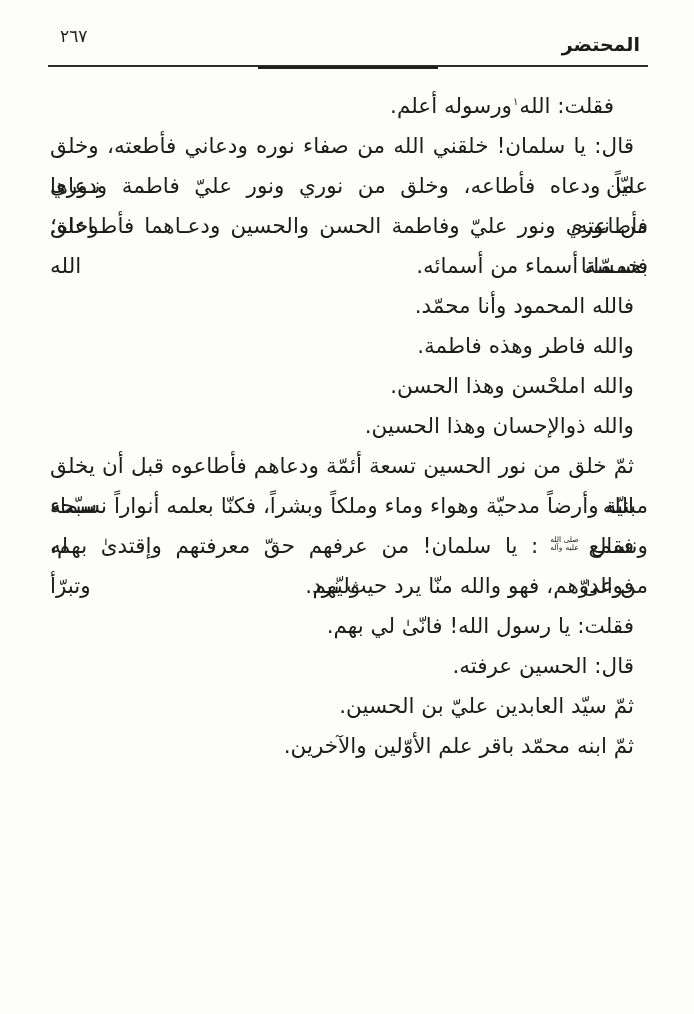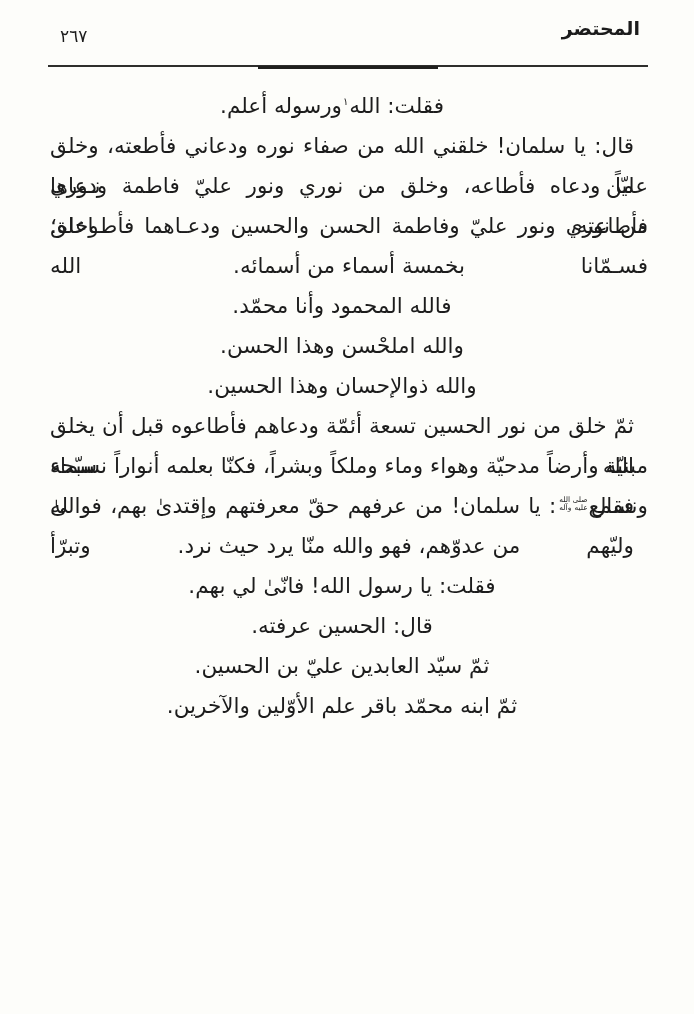--- a/index.html
+++ b/index.html
@@ -4,58 +4,58 @@
 <style>
   html,body{margin:0;padding:0;background:#e8e8e4;}
   .page{
     width:694px;height:1014px;position:relative;margin:0 auto;
     background:#fdfdfa;color:#1c1c1c;
     font-family:"DejaVu Sans",sans-serif;
     direction:rtl;overflow:hidden;
   }
   .running-head{position:absolute;top:0;left:0;right:0;height:70px;}
   .book-title{
-    position:absolute;top:15px;right:54px;
+    position:absolute;top:31px;right:54px;
     font-size:19px;line-height:26px;font-weight:bold;
   }
   .page-number{
     position:absolute;top:26px;left:60px;
     font-size:17px;letter-spacing:2px;direction:ltr;
   }
   .header-rule{
     position:absolute;top:65px;left:48px;right:46px;height:0;
     border-top:2px solid #2e2e2c;
   }
   .header-rule:after{
     content:"";position:absolute;top:-1px;left:35%;width:30%;height:3px;
     background:#1f1f1d;
   }
   .body-text{
     position:absolute;top:86px;right:46px;left:50px;
     font-size:21.5px;
   }
   .line{
-    height:40px;line-height:40px;text-align:center;
+    height:40px;line-height:40px;text-align:right;
     overflow:visible;
   }
   .justify{
     text-align:justify;
     text-align-last:justify;
     -moz-text-align-last:justify;
     text-justify:inter-word;
   }
   .indent{padding-right:14px;}
   .indent-lg{padding-right:34px;}
   sup.fn{
     font-size:10px;vertical-align:super;line-height:0;margin:0 1px;
   }
   .saw-stamp{
     display:inline-block;vertical-align:middle;
     font-size:7.5px;line-height:1.1;text-align:center;
-    margin:0 3px;transform:translateY(-3px);
+    margin:0 12px;transform:translateY(-3px);
     white-space:nowrap;
   }
   .saw-stamp span{display:block;}
 </style>
 </head>
 <body>
 
 <div class="page">
 
   <div class="running-head">
@@ -68,20 +68,21 @@
 
     <div class="line indent-lg">
       <span>فقلت: الله</span><sup class="fn">١</sup><span>ورسوله أعلم.</span>
     </div>
 
     <div class="line indent justify">قال: يا سلمان! خلقني الله من صفاء نوره ودعاني فأطعته، وخلق من نـوري</div>
     <div class="line justify">عليّاً ودعاه فأطاعه، وخلق من نوري ونور عليّ فاطمة ودعاها فأطاعته، وخلق</div>
     <div class="line justify">من نوري ونور عليّ وفاطمة الحسن والحسين ودعـاهما فأطـاعاه؛ فسـمّانا الله</div>
     <div class="line">بخمسة أسماء من أسمائه.</div>
     <div class="line indent">فالله المحمود وأنا محمّد.</div>
+    <div class="line indent">والله فاطر وهذه فاطمة.</div>
     <div class="line indent">والله املحْسن وهذا الحسن.</div>
     <div class="line indent">والله ذوالإحسان وهذا الحسين.</div>
     <div class="line indent justify">ثمّ خلق من نور الحسين تسعة أئمّة ودعاهم فأطاعوه قبل أن يخلق الله سماء</div>
     <div class="line justify">مبنيّة وأرضاً مدحيّة وهواء وماء وملكاً وبشراً، فكنّا بعلمه أنواراً نسبّحه ونسمع له</div>
 
     <div class="line indent justify">
       <span>فقال</span><span class="saw-stamp"><span>صلى الله</span><span>عليه وآله</span></span><span>: يا سلمان! من عرفهم حقّ معرفتهم وإقتدىٰ بهم، فوالىٰ وليّهم وتبرّأ</span>
     </div>
 
     <div class="line">من عدوّهم، فهو والله منّا يرد حيث نرد.</div>

